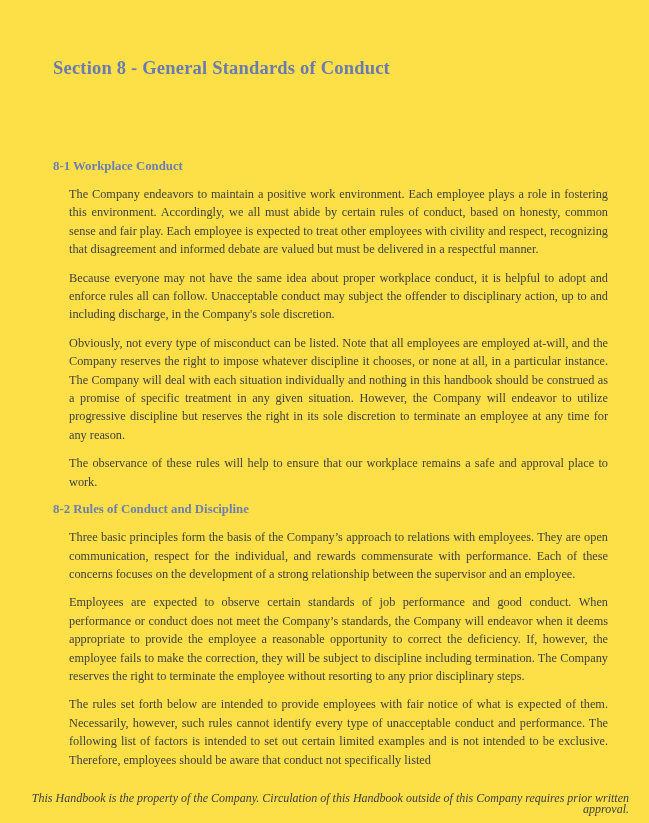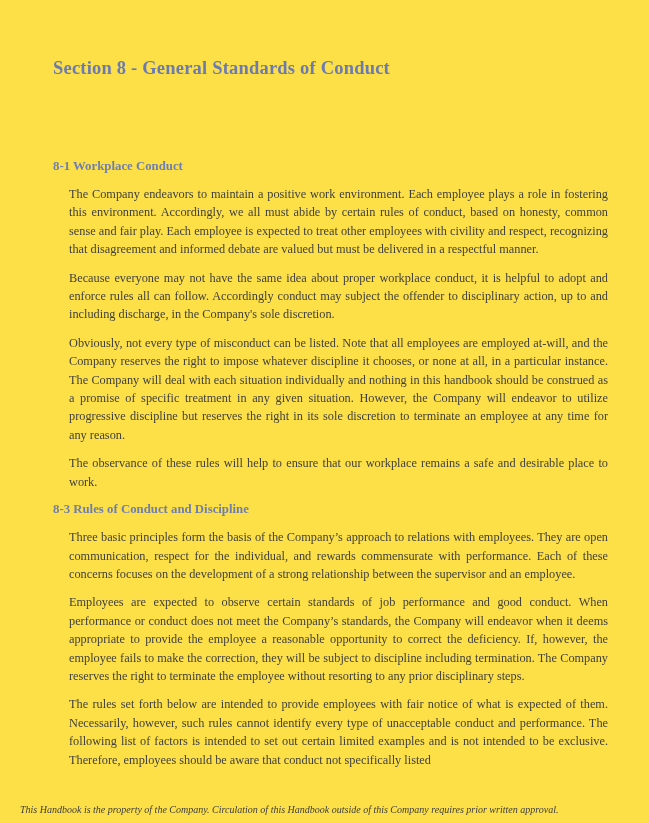--- a/index.html
+++ b/index.html
@@ -45,46 +45,46 @@
     font-size: 12.3px;
     line-height: 18.4px;
     color: #3f3f3f;
     text-align: justify;
   }
   .footer-note {
     position: absolute;
     left: 20px;
     right: 20px;
     bottom: 8px;
-    text-align: left;
+    text-align: right;
     font-style: italic;
-    font-size: 10px;
+    font-size: 12px;
     line-height: 11px;
     color: #3d3d3d;
   }
 </style>
 </head>
 <body>
 
 <div class="page">
   <div class="content">
 
     <h1 class="doc-title">Section 8 - General Standards of Conduct</h1>
 
     <h2 class="section-heading first">8-1 Workplace Conduct</h2>
 
     <p class="body-para">The Company endeavors to maintain a positive work environment. Each employee plays a role in fostering this environment. Accordingly, we all must abide by certain rules of conduct, based on honesty, common sense and fair play. Each employee is expected to treat other employees with civility and respect, recognizing that disagreement and informed debate are valued but must be delivered in a respectful manner.</p>
 
-    <p class="body-para">Because everyone may not have the same idea about proper workplace conduct, it is helpful to adopt and enforce rules all can follow. Accordingly conduct may subject the offender to disciplinary action, up to and including discharge, in the Company's sole discretion.</p>
+    <p class="body-para">Because everyone may not have the same idea about proper workplace conduct, it is helpful to adopt and enforce rules all can follow. Unacceptable conduct may subject the offender to disciplinary action, up to and including discharge, in the Company's sole discretion.</p>
 
     <p class="body-para">Obviously, not every type of misconduct can be listed. Note that all employees are employed at-will, and the Company reserves the right to impose whatever discipline it chooses, or none at all, in a particular instance. The Company will deal with each situation individually and nothing in this handbook should be construed as a promise of specific treatment in any given situation. However, the Company will endeavor to utilize progressive discipline but reserves the right in its sole discretion to terminate an employee at any time for any reason.</p>
 
-    <p class="body-para">The observance of these rules will help to ensure that our workplace remains a safe and desirable place to work.</p>
+    <p class="body-para">The observance of these rules will help to ensure that our workplace remains a safe and approval place to work.</p>
 
-    <h2 class="section-heading">8-3 Rules of Conduct and Discipline</h2>
+    <h2 class="section-heading">8-2 Rules of Conduct and Discipline</h2>
 
     <p class="body-para">Three basic principles form the basis of the Company’s approach to relations with employees. They are open communication, respect for the individual, and rewards commensurate with performance. Each of these concerns focuses on the development of a strong relationship between the supervisor and an employee.</p>
 
     <p class="body-para">Employees are expected to observe certain standards of job performance and good conduct. When performance or conduct does not meet the Company’s standards, the Company will endeavor when it deems appropriate to provide the employee a reasonable opportunity to correct the deficiency. If, however, the employee fails to make the correction, they will be subject to discipline including termination. The Company reserves the right to terminate the employee without resorting to any prior disciplinary steps.</p>
 
     <p class="body-para">The rules set forth below are intended to provide employees with fair notice of what is expected of them. Necessarily, however, such rules cannot identify every type of unacceptable conduct and performance. The following list of factors is intended to set out certain limited examples and is not intended to be exclusive. Therefore, employees should be aware that conduct not specifically listed</p>
 
   </div>
 
   <div class="footer-note">This Handbook is the property of the Company. Circulation of this Handbook outside of this Company requires prior written approval.</div>

